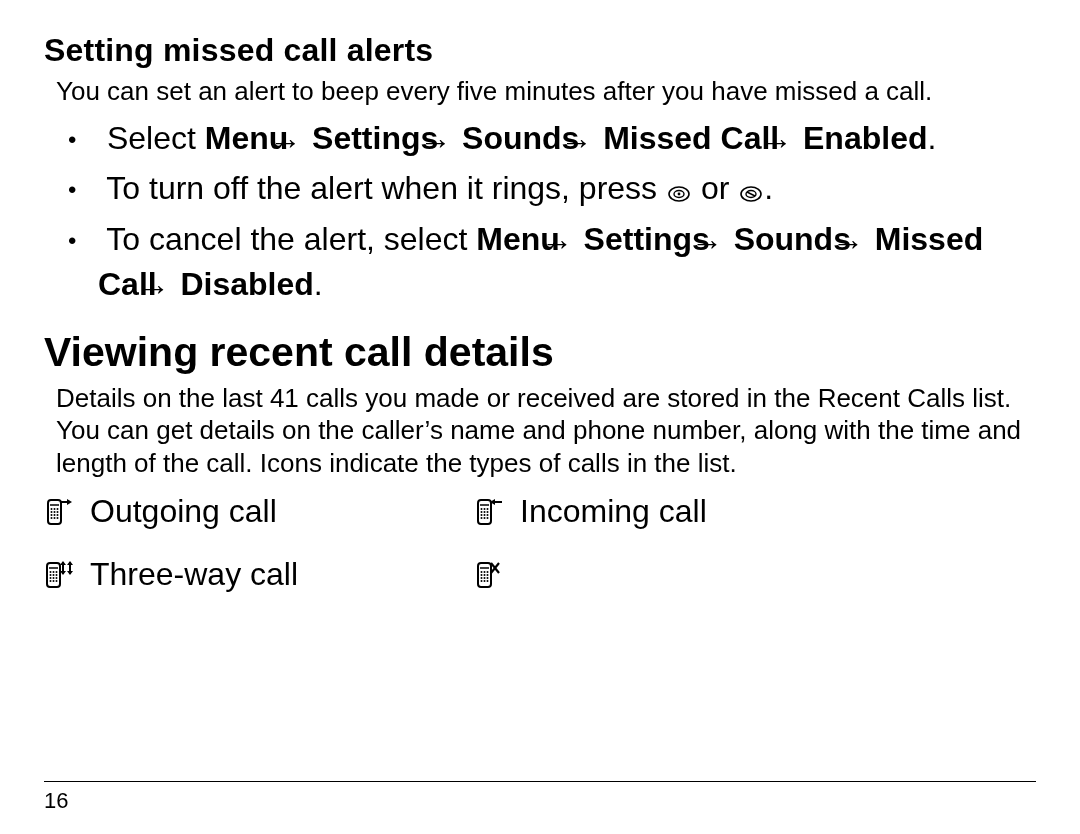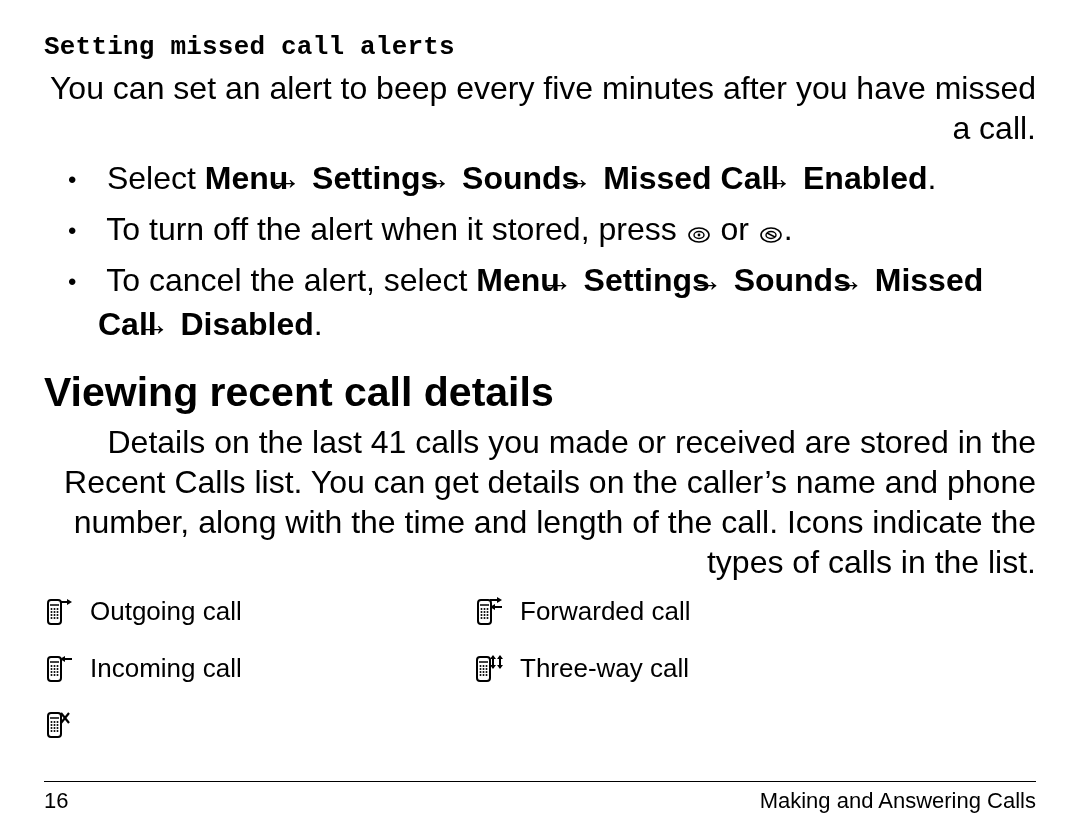--- a/index.html
+++ b/index.html
@@ -14,36 +14,34 @@
   .page {
     box-sizing: border-box;
     width: 1080px;
     height: 834px;
     padding: 28px 44px 20px 44px;
     display: flex;
     flex-direction: column;
   }
   .content { flex: 1; }
   h2.section {
-    font-size: 26px;
+    font-size: 32px;
     font-weight: bold;
     margin: 4px 0 6px 0;
     letter-spacing: 0.2px;
-    font-family: Liberation Mono, monospace;
   }
   h1.section {
     font-size: 41px;
     font-weight: bold;
     margin: 22px 0 6px 0;
   }
   p.body {
-    font-size: 32px;
+    font-size: 26px;
     line-height: 1.25;
-    margin: 2px 0 8px 0;
-    text-align: right;
+    margin: 2px 0 8px 12px;
   }
   ul.bullets {
     list-style: none;
     padding: 0;
     margin: 4px 0 0 0;
   }
   ul.bullets li {
     font-size: 32px;
     line-height: 1.4;
     padding-left: 54px;
@@ -70,21 +68,21 @@
     display: grid;
     grid-template-columns: 1fr 1fr;
     column-gap: 40px;
     row-gap: 26px;
     max-width: 820px;
   }
   .icon-item {
     display: flex;
     align-items: center;
     gap: 14px;
-    font-size: 26px;
+    font-size: 32px;
   }
   .icon-item .ph { flex: 0 0 32px; display:flex; justify-content:center; }
   .footer {
     border-top: 1.5px solid #000;
     display: flex;
     justify-content: space-between;
     font-size: 22px;
     padding-top: 6px;
     margin-top: 8px;
   }
@@ -141,21 +139,21 @@
           <span class="arrow">→</span>
           <span>Settings</span>
           <span class="arrow">→</span>
           <span>Sounds</span>
           <span class="arrow">→</span>
           <span>Missed Call</span>
           <span class="arrow">→</span>
           <span>Enabled</span></span>.
       </li>
       <li>
-        <span>To turn off the alert when it stored, press </span>
+        <span>To turn off the alert when it rings, press </span>
         <span class="inline-icon">
           <svg width="22" height="16">
               <use href="#oval-btn"></use>
               <circle cx="11" cy="8" r="1.4" fill="#000"></circle>
             </svg>
         </span>
         <span> or </span>
         <span class="inline-icon">
           <svg width="22" height="16">
               <use href="#oval-btn"></use>
@@ -189,34 +187,20 @@
           <svg width="30" height="30">
               <use href="#phone-body"></use>
               <g transform="translate(15,2)">
                 <use href="#arrow-right"></use>
               </g>
             </svg>
         </span>
         <span>Outgoing call</span>
       </div>
 
-      <div class="icon-item">
-        <span class="ph">
-          <svg width="30" height="30">
-              <use href="#phone-body"></use>
-            <g transform="translate(15,0)">
-                <use href="#arrow-right"></use>
-              </g>
-            <g transform="translate(15,7)">
-                <use href="#arrow-left"></use>
-              </g>
-          </svg>
-        </span>
-        <span>Forwarded call</span>
-      </div>
 
       <div class="icon-item">
         <span class="ph">
           <svg width="30" height="30">
               <use href="#phone-body"></use>
               <g transform="translate(15,2)">
                 <use href="#arrow-left"></use>
               </g>
             </svg>
         </span>
@@ -250,15 +234,14 @@
             </g>
           </svg>
         </span>
       </div>
 
     </div>
   </div>
 
   <div class="footer">
     <span>16</span>
-    <span>Making and Answering Calls</span>
   </div>
 </div>
 
 </body></html>

